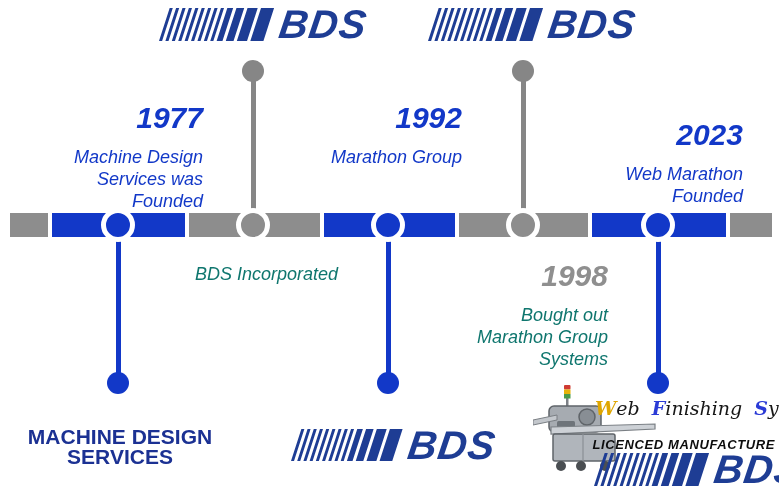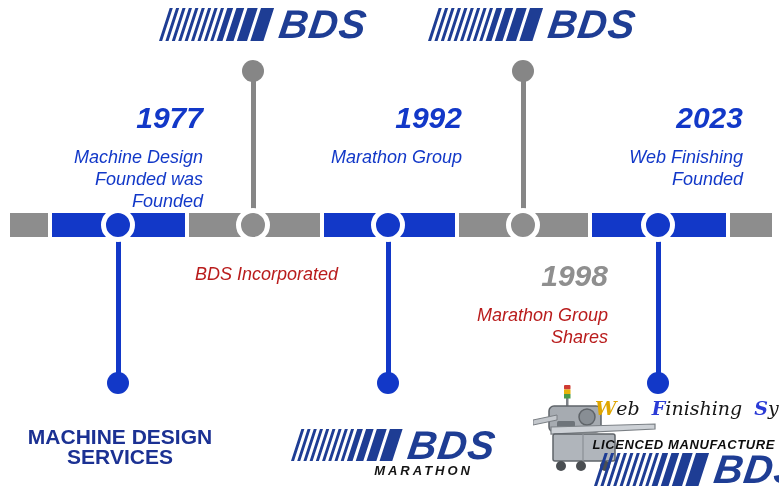--- a/index.html
+++ b/index.html
@@ -21,24 +21,24 @@
   .vline.blue{background:var(--timeline-blue,#1238c8);top:237px;height:146px;}
   .enddot{position:absolute;width:22px;height:22px;border-radius:50%;}
   .enddot.gray{background:#868686;top:60px;}
   .enddot.blue{background:var(--timeline-blue,#1238c8);top:372px;}
   
   .col{position:absolute;width:170px;text-align:right;font-style:italic;}
   .col .year{font-size:30px;font-weight:bold;line-height:30px;}
   .col .desc{margin-top:13px;font-size:18px;line-height:22px;}
   .col.blue .year,.col.blue .desc{color:var(--timeline-blue,#1238c8);}
   .col.gray .year{color:#8f8f8f;}
-  .col.gray .desc{color:#b91c1c;}
+  .col.gray .desc{color:#0f766e;}
   .col.c1977{left:33px;top:103px;}
   .col.c1992{left:292px;top:103px;}
-  .col.c2023{left:573px;top:103px;}
+  .col.c2023{left:573px;top:120px;}
   .col.c1982{left:168px;top:250px;}
   .col.c1998{left:438px;top:261px;}
   
   .bds-logo{position:absolute;display:flex;align-items:stretch;color:var(--logo-navy,#1e3d94);}
   .bds-logo svg.stripes{height:100%;width:auto;display:block;}
   .bds-word{
     font-weight:bold;font-style:italic;letter-spacing:1px;
     transform:skewX(-8deg);transform-origin:bottom left;
     font-size:40px;line-height:33px;margin-left:3px;white-space:nowrap;
   }
@@ -112,62 +112,62 @@
   <div class="marker blue" style="left:101px"></div>
   <div class="marker gray" style="left:236px"></div>
   <div class="marker blue" style="left:371px"></div>
   <div class="marker gray" style="left:506px"></div>
   <div class="marker blue" style="left:641px"></div>
 
   <div class="col blue c1977">
     <div class="year">1977</div>
     <div class="desc">
       <div>Machine Design</div>
-      <div>Founded was</div>
+      <div>Services was</div>
       <div>Founded</div>
     </div>
   </div>
   <div class="col gray c1982">
     <div class="desc">
       <div>BDS Incorporated</div>
     </div>
   </div>
   <div class="col blue c1992">
     <div class="year">1992</div>
     <div class="desc">
       <div>Marathon Group</div>
     </div>
   </div>
   <div class="col gray c1998">
     <div class="year">1998</div>
     <div class="desc">
+      <div>Bought out</div>
       <div>Marathon Group</div>
-      <div>Shares</div>
+      <div>Systems</div>
     </div>
   </div>
   <div class="col blue c2023">
     <div class="year">2023</div>
     <div class="desc">
-      <div>Web Finishing</div>
+      <div>Web Marathon</div>
       <div>Founded</div>
     </div>
   </div>
 
   <div class="mds-label">
     <div>MACHINE DESIGN</div>
     <div>SERVICES</div>
   </div>
 
   <div class="bds-logo logo-marathon">
     <svg class="stripes" viewBox="0 0 118.6 34">
         <path d="M0 34 L3.2 34 L14.2 0 L11 0 Z M6.6 34 L9.8 34 L20.8 0 L17.6 0 Z M13.2 34 L16.4 34 L27.4 0 L24.2 0 Z M19.799999999999997 34 L22.999999999999996 34 L34 0 L30.799999999999997 0 Z M26.4 34 L29.599999999999998 34 L40.599999999999994 0 L37.4 0 Z M33 34 L36.2 34 L47.2 0 L44 0 Z M39.6 34 L42.800000000000004 34 L53.800000000000004 0 L50.6 0 Z M46.2 34 L49.400000000000006 34 L60.400000000000006 0 L57.2 0 Z M52.800000000000004 34 L56.00000000000001 34 L67 0 L63.800000000000004 0 Z M59.400000000000006 34 L65.4 34 L76.4 0 L70.4 0 Z M68.80000000000001 34 L76.80000000000001 34 L87.80000000000001 0 L79.80000000000001 0 Z M80.20000000000002 34 L90.70000000000002 34 L101.70000000000002 0 L91.20000000000002 0 Z M94.10000000000002 34 L107.60000000000002 34 L118.60000000000002 0 L105.10000000000002 0 Z " fill="currentColor"></path>
       </svg>
     <span class="bds-word">BDS</span>
   </div>
-  <div class="marathon-sub">MARATHON</div>
 
   <svg class="machine" width="124" height="88" viewBox="0 0 124 88">
 
     <rect x="33" y="14" width="2.5" height="9" fill="#7c8086"></rect>
     <rect x="31" y="1" width="6.5" height="4.5" rx="1" fill="#cf3b33"></rect>
     <rect x="31" y="5.5" width="6.5" height="4.5" fill="#e7b308"></rect>
     <rect x="31" y="10" width="6.5" height="4.5" fill="#4a9a49"></rect>
 
     <rect x="16" y="22" width="52" height="26" rx="5" fill="#a6abb1" stroke="#5f6469" stroke-width="1.5"></rect>
     <circle cx="54" cy="33" r="8" fill="#888e94" stroke="#5f6469" stroke-width="1.5"></circle>

